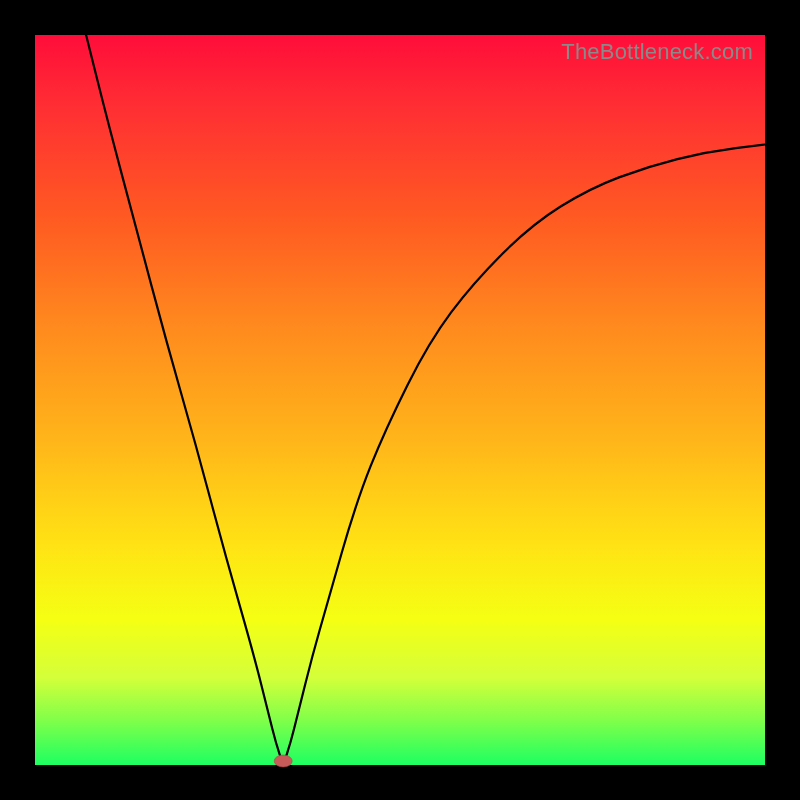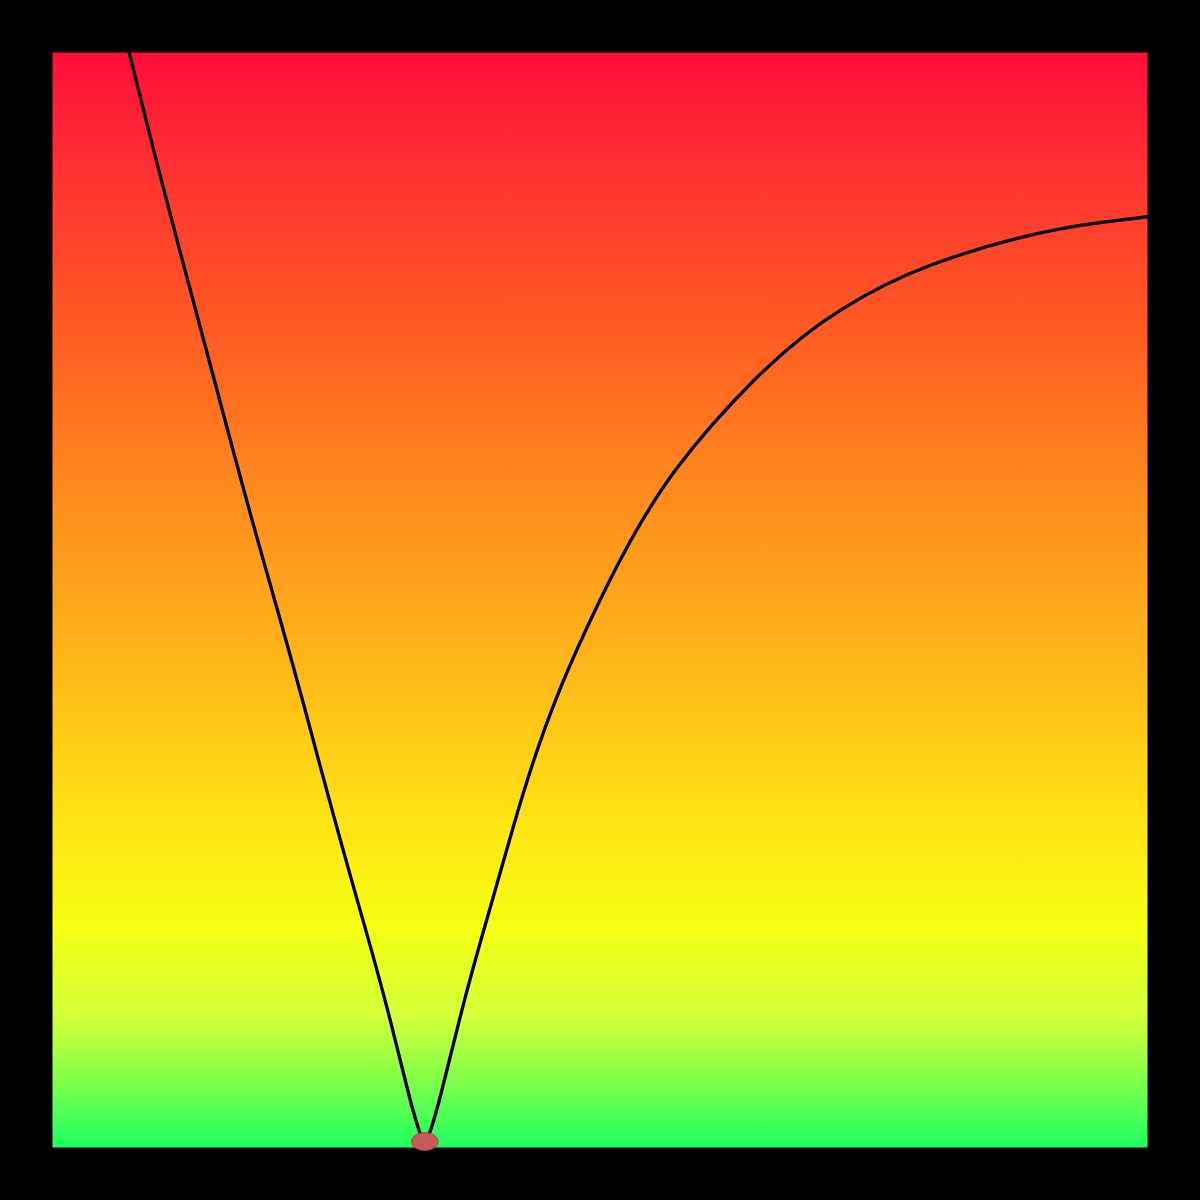--- a/index.html
+++ b/index.html
@@ -66,18 +66,19 @@
     fill: #c95a5a;
     stroke: #a84a4a;
     stroke-width: 0.6;
   }
 </style>
 </head>
 <body>
 
 <div class="outer">
   <div class="plot">
+    <span class="watermark">TheBottleneck.com</span>
     <svg class="curve" viewBox="0 0 730 730" preserveAspectRatio="none">
       <path class="curve-path" d="M 51.10 0.00 Q 51.10 0.00 62.05 43.80 Q 73.00 87.60 87.60 142.35 Q 102.20 197.10 116.80 251.85 Q 131.40 306.60 146.00 357.70 Q 160.60 408.80 175.20 463.55 Q 189.80 518.30 204.40 569.40 Q 219.00 620.50 226.30 649.70 Q 233.60 678.90 237.25 693.50 Q 240.90 708.10 244.55 719.05 Q 248.20 730.00 251.85 719.05 Q 255.50 708.10 259.15 693.50 Q 262.80 678.90 270.10 649.70 Q 277.40 620.50 284.70 594.95 Q 292.00 569.40 306.60 518.30 Q 321.20 467.20 335.80 430.70 Q 350.40 394.20 372.30 350.40 Q 394.20 306.60 416.10 277.40 Q 438.00 248.20 467.20 219.00 Q 496.40 189.80 525.60 171.55 Q 554.80 153.30 584.00 142.35 Q 613.20 131.40 642.40 124.10 Q 671.60 116.80 700.80 113.15 T 730.00 109.50"></path>
       <ellipse class="min-dot" cx="248.20" cy="726.00" rx="9" ry="6"></ellipse>
     </svg>
   </div>
 </div>
 
 </body></html>

